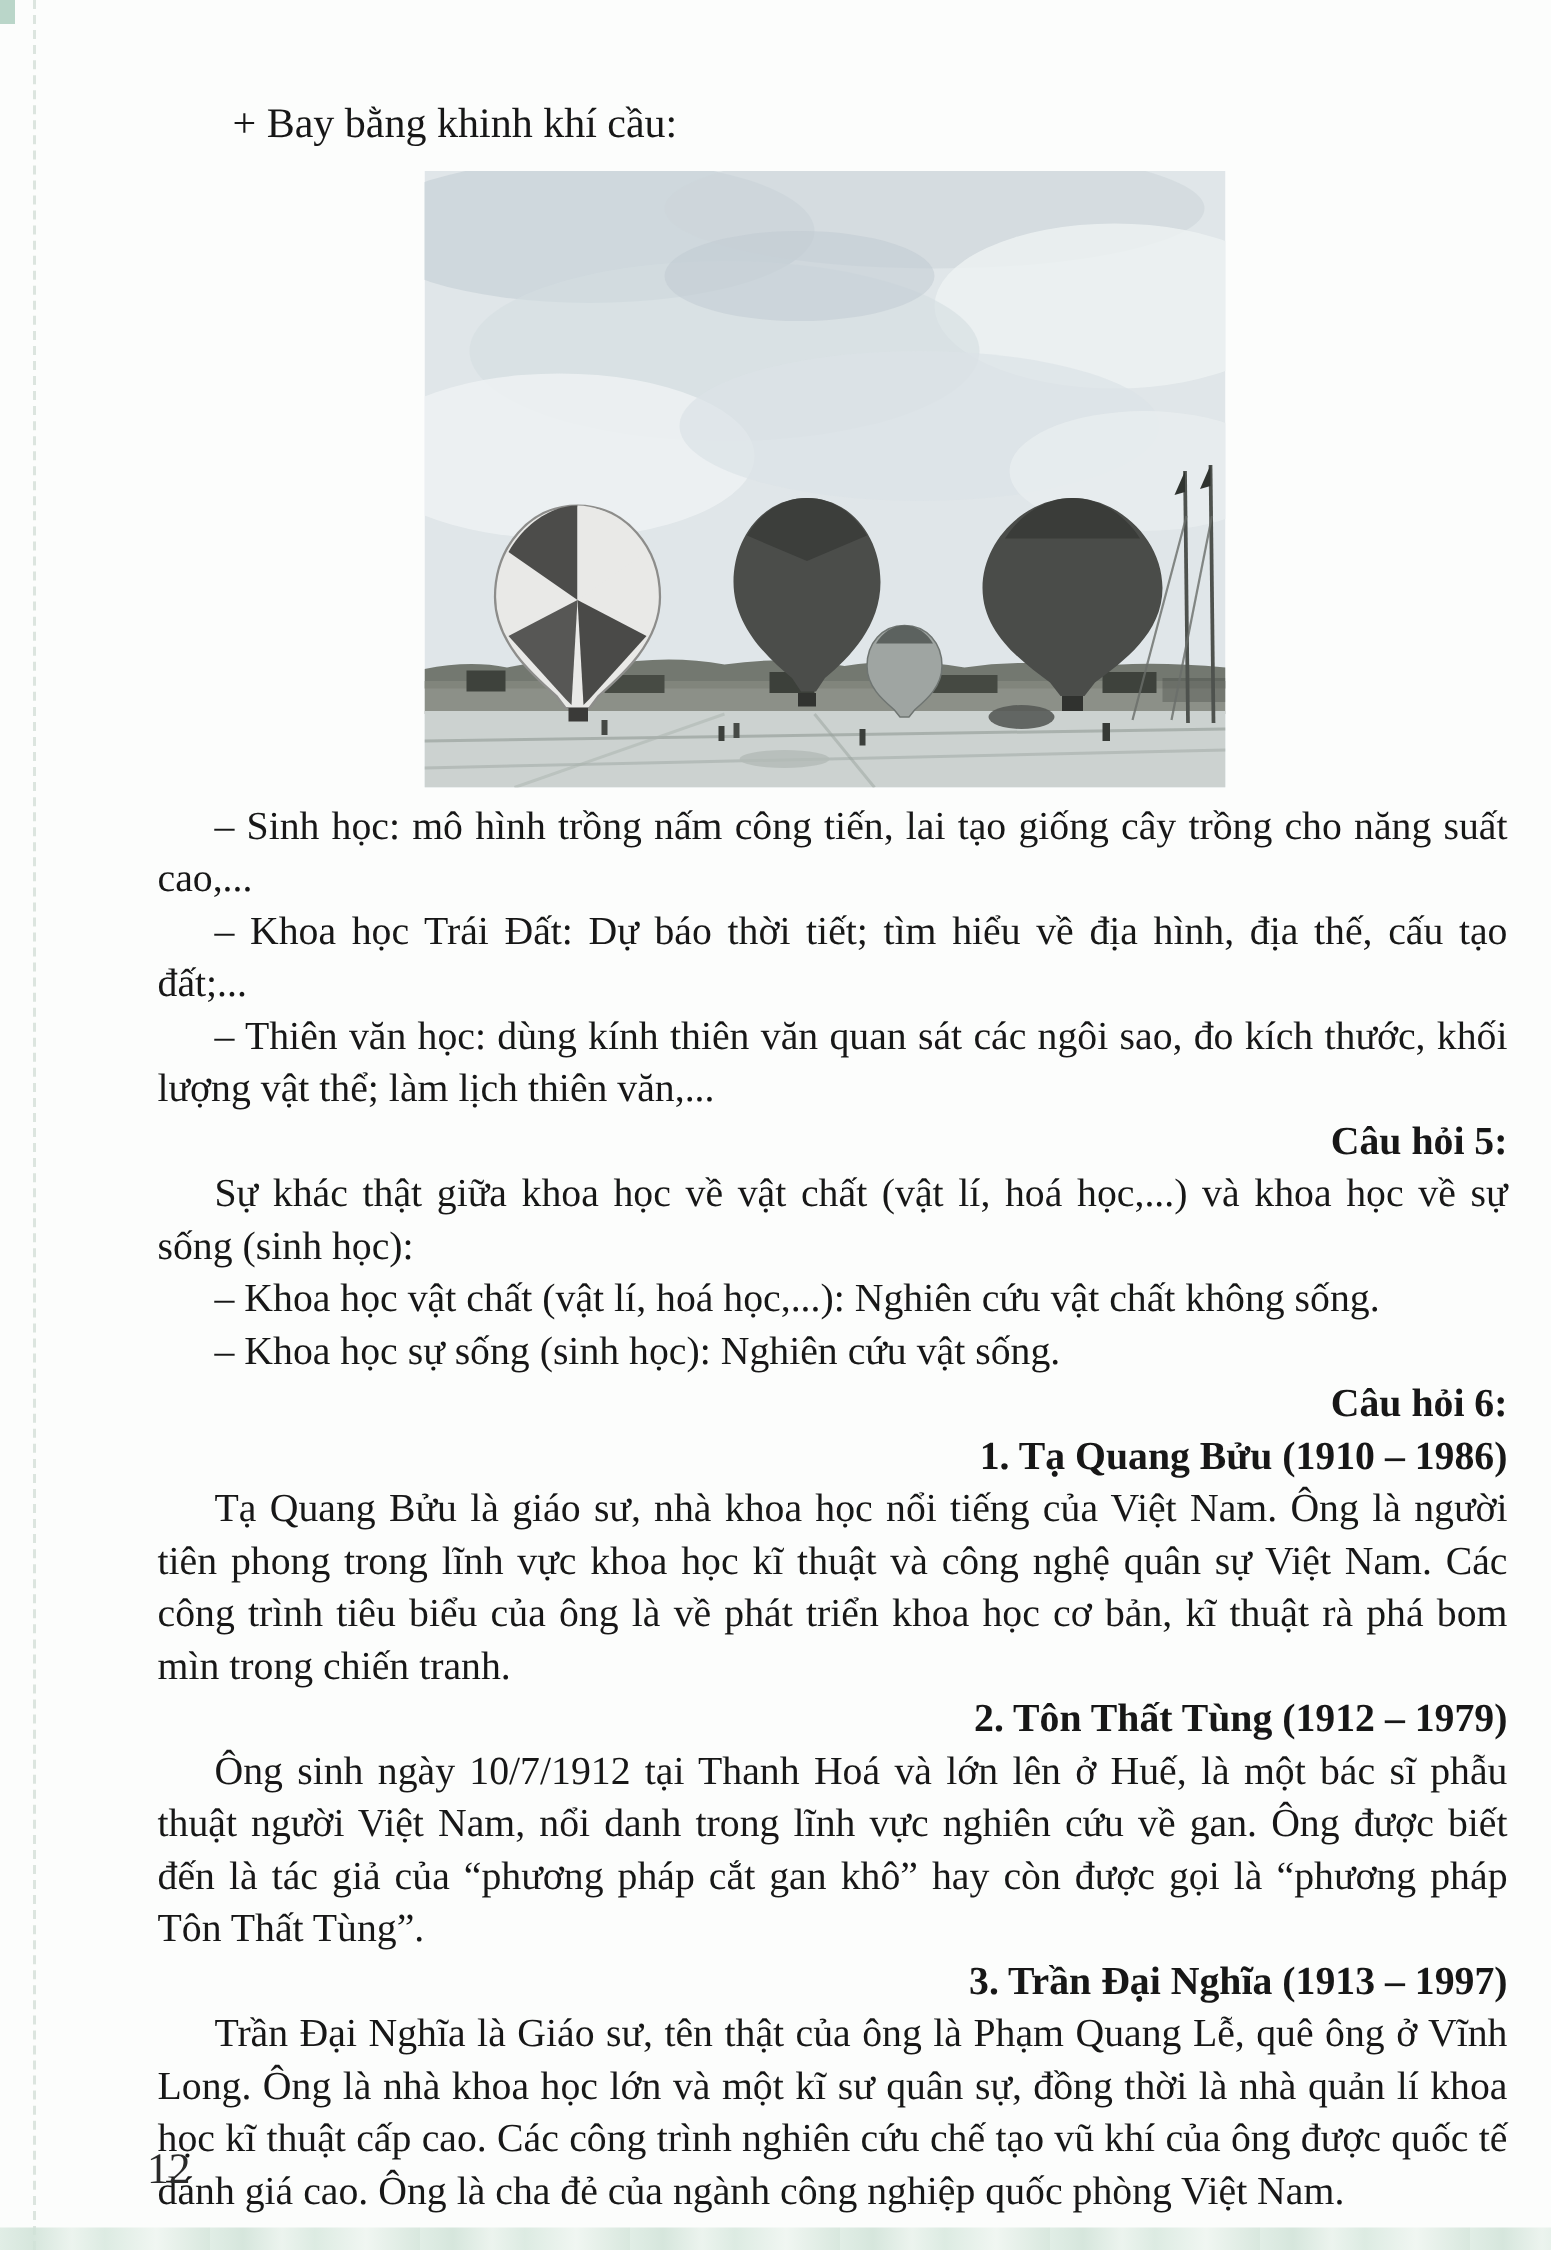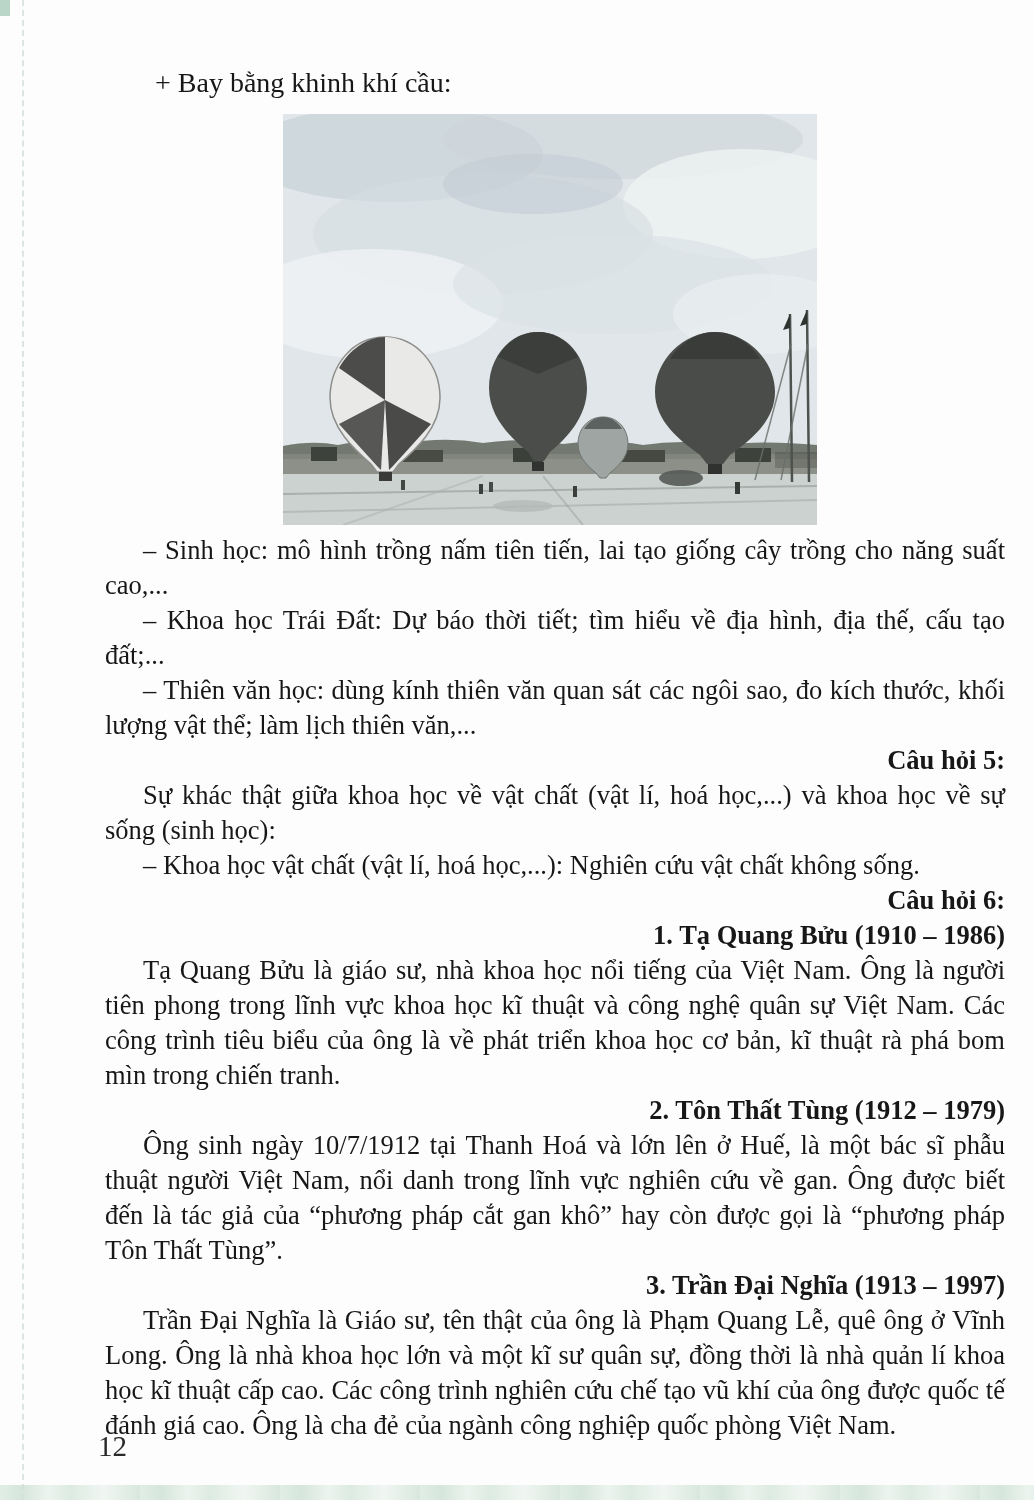--- a/index.html
+++ b/index.html
@@ -141,26 +141,27 @@
         <rect x="206" y="368" width="4" height="10" fill="#474b47"></rect>
         <rect x="290" y="372" width="4" height="11" fill="#3b3f3b"></rect>
         <rect x="452" y="368" width="5" height="12" fill="#363a36"></rect>
         <rect x="118" y="366" width="4" height="10" fill="#454945"></rect>
 
         <ellipse cx="398" cy="364" rx="22" ry="8" fill="#565a56" opacity="0.9"></ellipse>
         <ellipse cx="240" cy="392" rx="30" ry="6" fill="#b3bab6" opacity="0.8"></ellipse>
       </svg>
     </figure>
 
-    <p class="tblock bullet">– Sinh học: mô hình trồng nấm tiên tiến, lai tạo giống cây trồng cho năng suất cao,...</p>
+    <p class="tblock bullet">– Sinh học: mô hình trồng nấm công tiến, lai tạo giống cây trồng cho năng suất cao,...</p>
     <p class="tblock bullet">– Khoa học Trái Đất: Dự báo thời tiết; tìm hiểu về địa hình, địa thế, cấu tạo đất;...</p>
     <p class="tblock bullet">– Thiên văn học: dùng kính thiên văn quan sát các ngôi sao, đo kích thước, khối lượng vật thể; làm lịch thiên văn,...</p>
     <p class="tblock heading">Câu hỏi 5:</p>
     <p class="tblock para">Sự khác thật giữa khoa học về vật chất (vật lí, hoá học,...) và khoa học về sự sống (sinh học):</p>
     <p class="tblock bullet">– Khoa học vật chất (vật lí, hoá học,...): Nghiên cứu vật chất không sống.</p>
+    <p class="tblock bullet">– Khoa học sự sống (sinh học): Nghiên cứu vật sống.</p>
     <p class="tblock heading">Câu hỏi 6:</p>
     <p class="tblock heading">1. Tạ Quang Bửu (1910 – 1986)</p>
     <p class="tblock para">Tạ Quang Bửu là giáo sư, nhà khoa học nổi tiếng của Việt Nam. Ông là người tiên phong trong lĩnh vực khoa học kĩ thuật và công nghệ quân sự Việt Nam. Các công trình tiêu biểu của ông là về phát triển khoa học cơ bản, kĩ thuật rà phá bom mìn trong chiến tranh.</p>
     <p class="tblock heading">2. Tôn Thất Tùng (1912 – 1979)</p>
     <p class="tblock para">Ông sinh ngày 10/7/1912 tại Thanh Hoá và lớn lên ở Huế, là một bác sĩ phẫu thuật người Việt Nam, nổi danh trong lĩnh vực nghiên cứu về gan. Ông được biết đến là tác giả của “phương pháp cắt gan khô” hay còn được gọi là “phương pháp Tôn Thất Tùng”.</p>
     <p class="tblock heading">3. Trần Đại Nghĩa (1913 – 1997)</p>
     <p class="tblock para">Trần Đại Nghĩa là Giáo sư, tên thật của ông là Phạm Quang Lễ, quê ông ở Vĩnh Long. Ông là nhà khoa học lớn và một kĩ sư quân sự, đồng thời là nhà quản lí khoa học kĩ thuật cấp cao. Các công trình nghiên cứu chế tạo vũ khí của ông được quốc tế đánh giá cao. Ông là cha đẻ của ngành công nghiệp quốc phòng Việt Nam.</p>
 
   </div>
 

